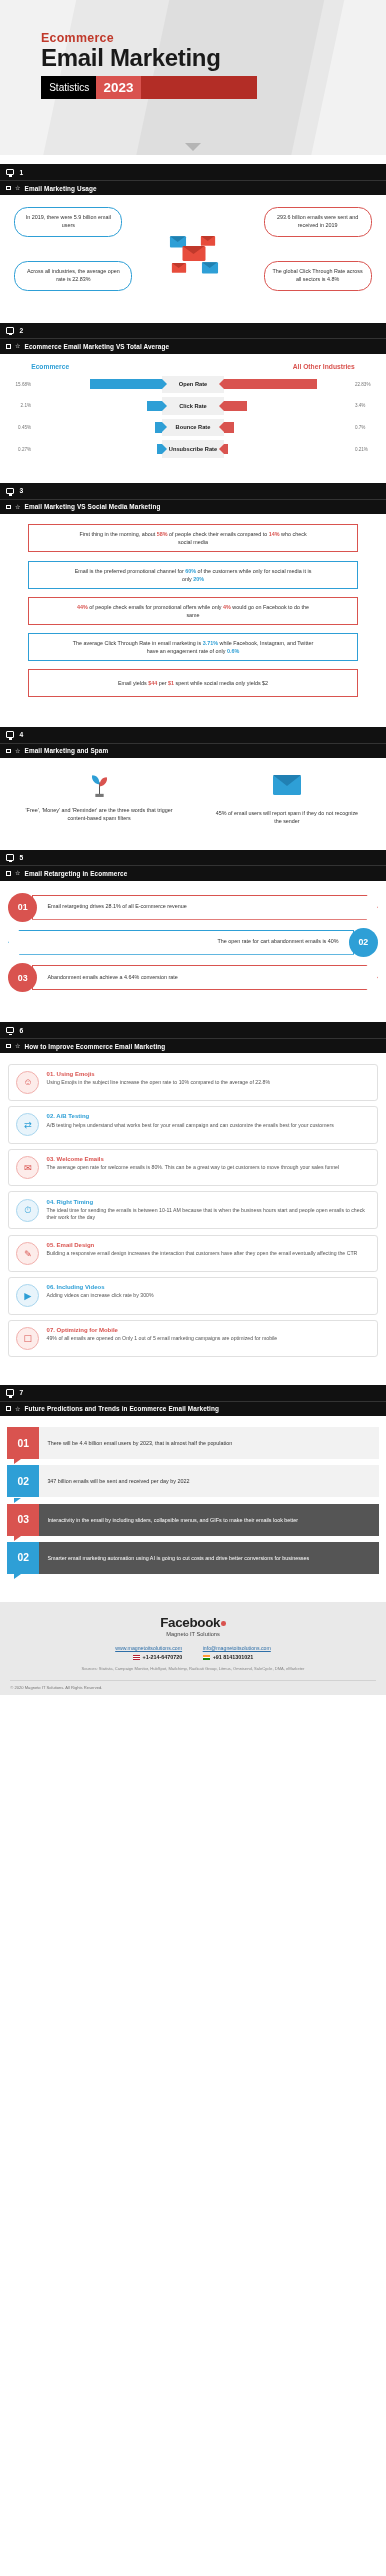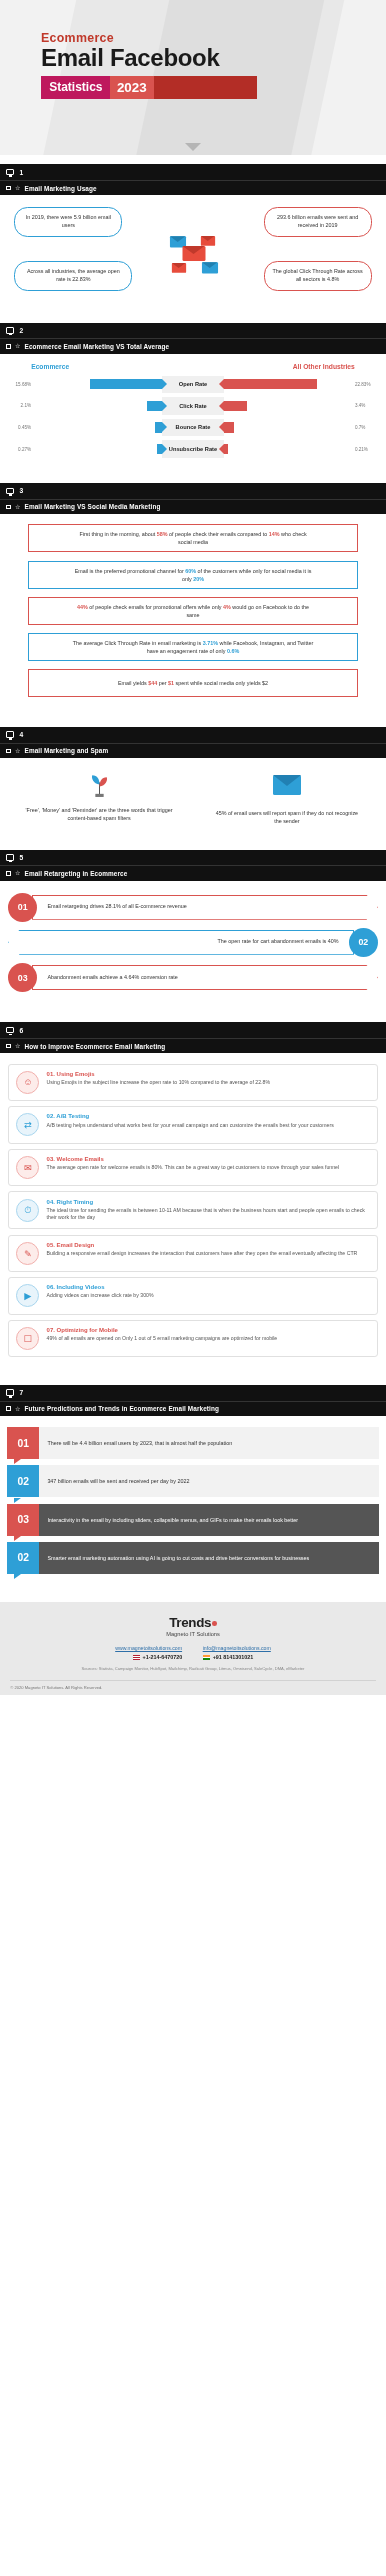--- a/index.html
+++ b/index.html
@@ -49,24 +49,24 @@
     letter-spacing: -0.3px;
   }
   .h-sub-wrap {
     margin-top: 5.2px;
     display: flex;
     align-items: stretch;
     width: 216px;
     height: 23px;
   }
   .h-sub-left {
-    background: #be185d;
+    background: #000000;
     color: #fff;
-    font-size: 12px;
-    font-weight: bold;
+    font-size: 10px;
+    font-weight: normal;
     padding: 3.1px 7.2px 3.1px 8.2px;
     display: flex; align-items: center;
   }
   .h-sub-right {
     background: #d9534f;
     color: #fff;
     font-size: 13.4px;
     font-weight: bold;
     padding: 3.1px 7.2px;
     display: flex; align-items: center;
@@ -437,21 +437,21 @@
 </head>
 <body>
 
 <div class="page">
 
   <div class="header">
     <div class="bgshape"></div>
     <div class="bgshape2"></div>
     <div class="header-inner">
       <div class="h-eyebrow">Ecommerce</div>
-      <div class="h-title">Email Facebook</div>
+      <div class="h-title">Email Marketing</div>
       <div class="h-sub-wrap">
         <div class="h-sub-left">Statistics</div>
         <div class="h-sub-right">2023</div>
         <div class="h-sub-tail"></div>
       </div>
     </div>
     <div class="arrow-down"></div>
   </div>
 
   <div class="sec">
@@ -733,21 +733,21 @@
       <div class="n red">03</div>
       <div class="t">Interactivity in the email by including sliders, collapsible menus, and GIFs to make their emails look better</div>
     </div>
     <div class="pred dark">
       <div class="n blue">02</div>
       <div class="t">Smarter email marketing automation using AI is going to cut costs and drive better conversions for businesses</div>
     </div>
   </div>
 
   <div class="footer">
-    <div class="logo"><span>Trends</span><span class="dot"></span></div>
+    <div class="logo"><span>Facebook</span><span class="dot"></span></div>
     <div class="tag">Magneto IT Solutions</div>
     <div class="contacts">
       <a href="#" style="color:#2e6fa8;text-decoration:underline">www.magnetoitsolutions.com</a>
       <a href="#" style="color:#2e6fa8;text-decoration:underline">info@magnetoitsolutions.com</a>
     </div>
     <div class="phones">
       <span><span class="flag us"></span><span>+1-214-6470720</span></span>
       <span><span class="flag in"></span><span>+91 8141301021</span></span>
     </div>
     <div class="sources">Sources: Statista, Campaign Monitor, HubSpot, Mailchimp, Radicati Group, Litmus, Omnisend, SaleCycle, DMA, eMarketer</div>

